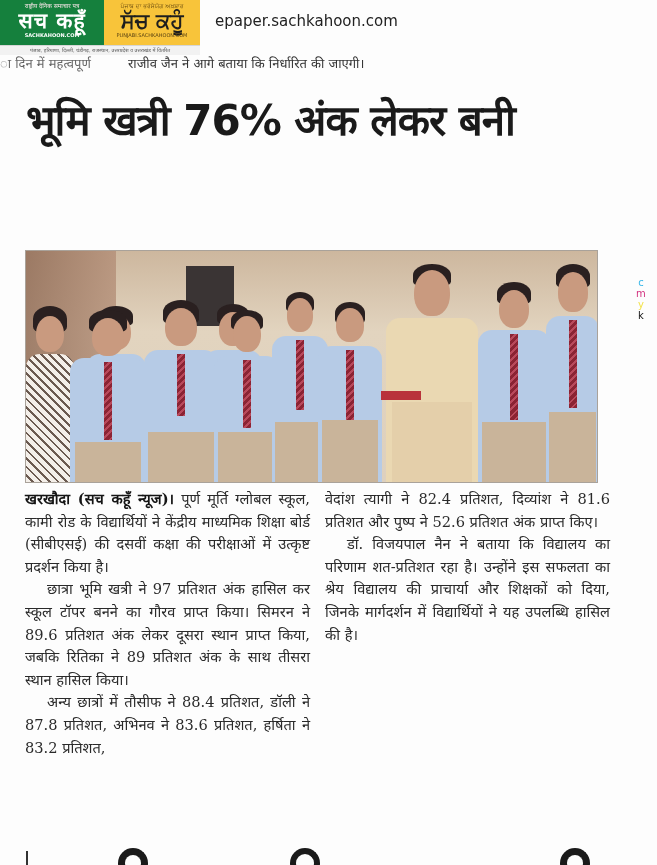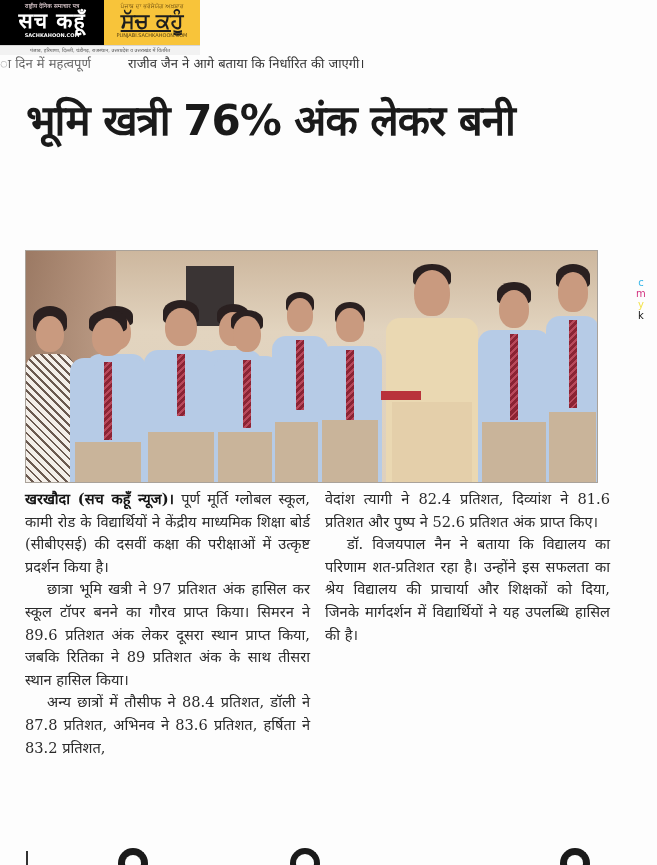--- a/index.html
+++ b/index.html
@@ -3,31 +3,31 @@
 <meta charset="utf-8">
 <style>
   * { box-sizing: border-box; margin: 0; padding: 0; }
   html, body { width: 657px; height: 865px; overflow: hidden; background: #fdfdfd; }
   body { position: relative; font-family: "DejaVu Sans", sans-serif; color: #1b1b1b; }
 
   
   .masthead { position: absolute; left: 0; top: 0; width: 200px; height: 55px; }
   .logo-red {
     position: absolute; left: 0; top: 0; width: 104px; height: 45px;
-    background: #000000; color: #fff; text-align: center; overflow: hidden;
+    background: #15803d; color: #fff; text-align: center; overflow: hidden;
   }
   .logo-red .tag { font-size: 6px; line-height: 8px; padding-top: 2px; color: #ffe9ee; }
   .logo-red .name { font-family: "DejaVu Sans", sans-serif; font-weight: bold; font-size: 21px; line-height: 22px; letter-spacing: 1px; }
   .logo-red .url { font-size: 5px; font-weight: bold; line-height: 7px; }
   .logo-yellow {
     position: absolute; left: 104px; top: 0; width: 96px; height: 45px;
     background: #f8c43a; color: #1e1e1e; text-align: center; overflow: hidden;
   }
   .logo-yellow .tag { font-size: 6px; line-height: 8px; padding-top: 2px; color: #6b4d10; }
-  .logo-yellow .name { font-weight: bold; font-size: 21px; line-height: 22px; text-decoration: underline; }
+  .logo-yellow .name { font-weight: bold; font-size: 21px; line-height: 22px; }
   .logo-yellow .url { font-size: 5px; line-height: 7px; color: #5a4312; }
   .mast-strip {
     position: absolute; left: 0; top: 45px; width: 200px; height: 10px;
     background: #f2f2f2; border-top: 1px solid #d6d6d6;
     font-size: 5px; line-height: 9px; color: #555; text-align: center; white-space: nowrap; overflow: hidden;
   }
 
   .site-meta { position: absolute; left: 215px; top: 11px; font-family: "DejaVu Sans", sans-serif; color: #222; }
   .site-meta div { font-size: 15px; line-height: 20px; }
 
@@ -90,20 +90,21 @@
   </div>
   <div class="logo-yellow">
     <div class="tag">ਪੰਜਾਬ ਦਾ ਭਰੋਸੇਯੋਗ ਅਖ਼ਬਾਰ</div>
     <div class="name">ਸੱਚ ਕਹੂੰ</div>
     <div class="url">PUNJABI.SACHKAHOON.COM</div>
   </div>
   <div class="mast-strip">पंजाब, हरियाणा, दिल्ली, चंडीगढ़, राजस्थान, उत्तरप्रदेश व उत्तराखंड में वितरित</div>
 </div>
 
 <div class="site-meta">
+  <div>epaper.sachkahoon.com</div>
 </div>
 
 <div class="prev-line">
   <span class="left">ा दिन में महत्वपूर्ण</span>
   <span class="right">राजीव जैन ने आगे बताया कि      निर्धारित की जाएगी।</span>
 </div>
 
 <h1 class="headline">
   <div>भूमि खत्री 76% अंक लेकर बनी</div>
 </h1>

